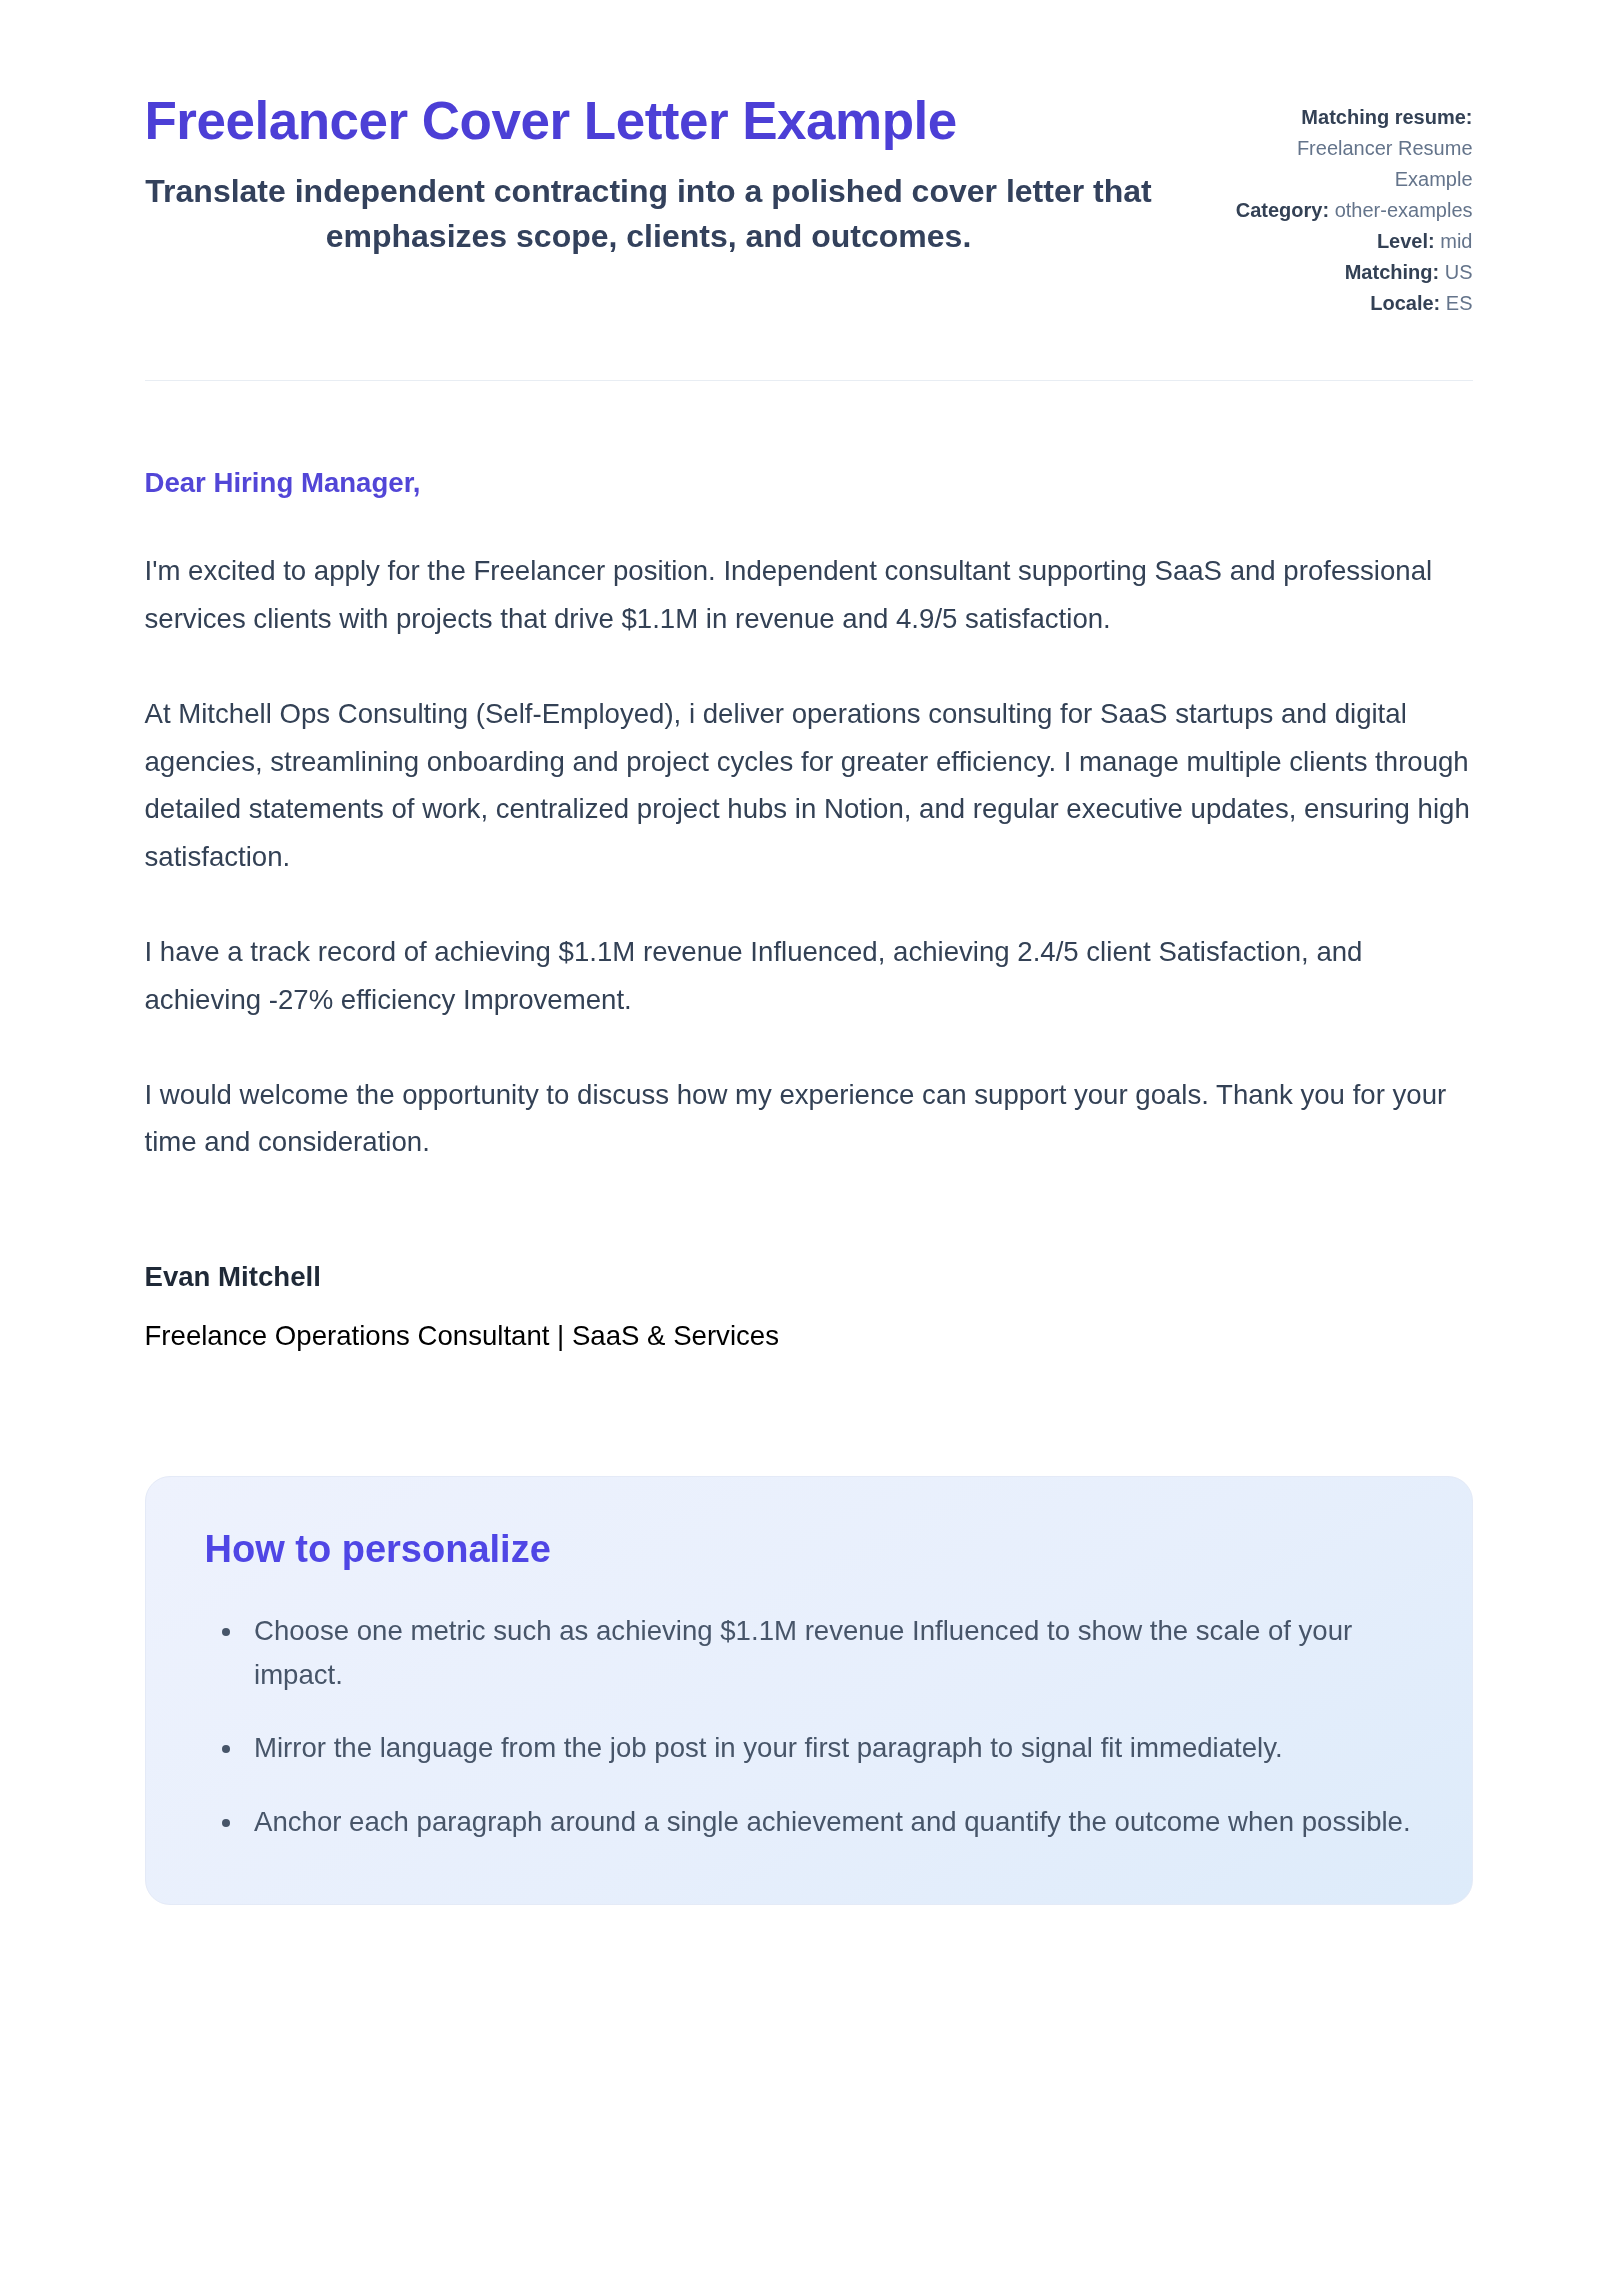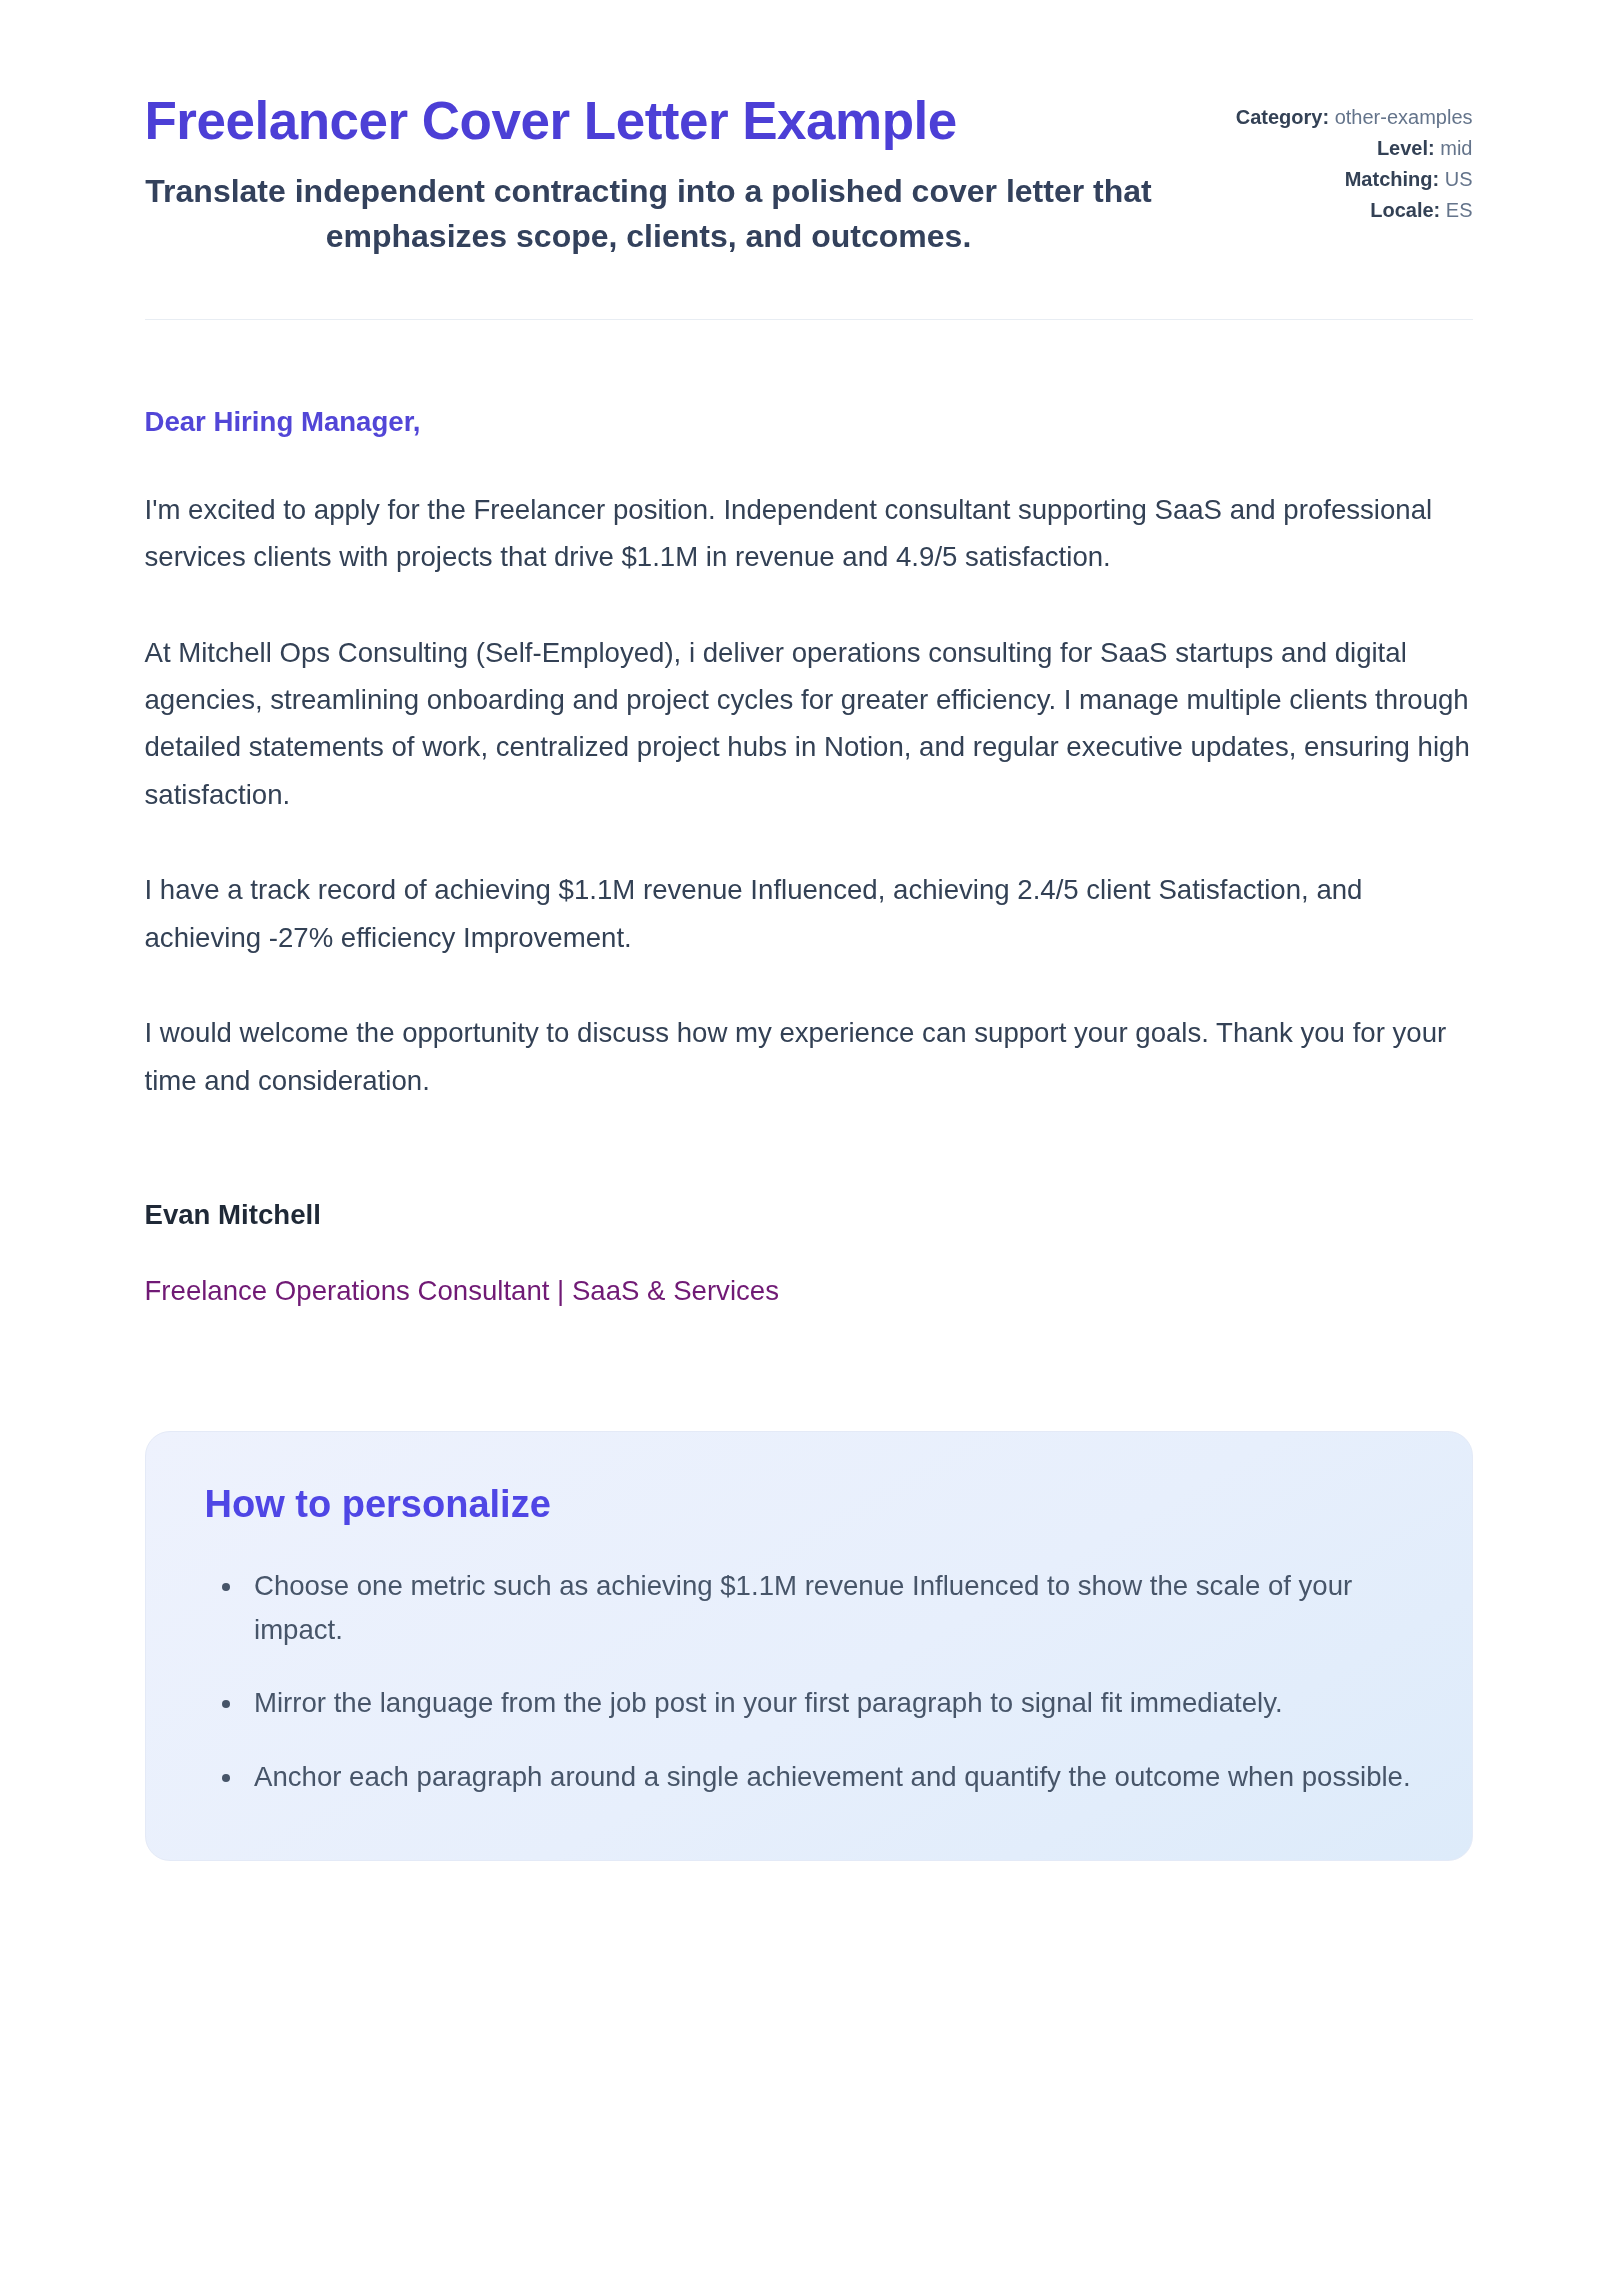--- a/index.html
+++ b/index.html
@@ -64,23 +64,23 @@
     color: #334155;
     margin-top: 48px;
   }
   .signature { margin-top: 95px; }
   .signature-name {
     font-size: 27.6px;
     font-weight: 700;
     color: #1f2937;
   }
   .signature-role {
-    margin-top: 44px;
+    margin-top: 27px;
     font-size: 27.6px;
-    color: #701a75;
+    color: #000000;
   }
   .personalize-card {
     margin-top: 124px;
     border-radius: 25px;
     padding: 51px 59px 61px 59px;
     background: linear-gradient(150deg, #eef2fd 0%, #e7effc 55%, #ddebfa 100%);
     border: 1px solid #e4eaf7;
   }
   .personalize-heading {
     font-size: 38px;
@@ -105,20 +105,23 @@
 <body>
 
 <div class="container">
 
   <div class="header">
     <div class="title-block">
       <h1 class="page-title">Freelancer Cover Letter Example</h1>
       <h2 class="page-subtitle">Translate independent contracting into a polished cover letter that emphasizes scope, clients, and outcomes.</h2>
     </div>
     <div class="meta">
+      <div class="meta-row">
+        <b>Matching resume:</b> <span>Freelancer Resume Example</span>
+      </div>
       <div class="meta-row">
         <b>Category:</b> <span>other-examples</span>
       </div>
       <div class="meta-row">
         <b>Level:</b> <span>mid</span>
       </div>
       <div class="meta-row">
         <b>Matching:</b> <span>US</span>
       </div>
       <div class="meta-row">

